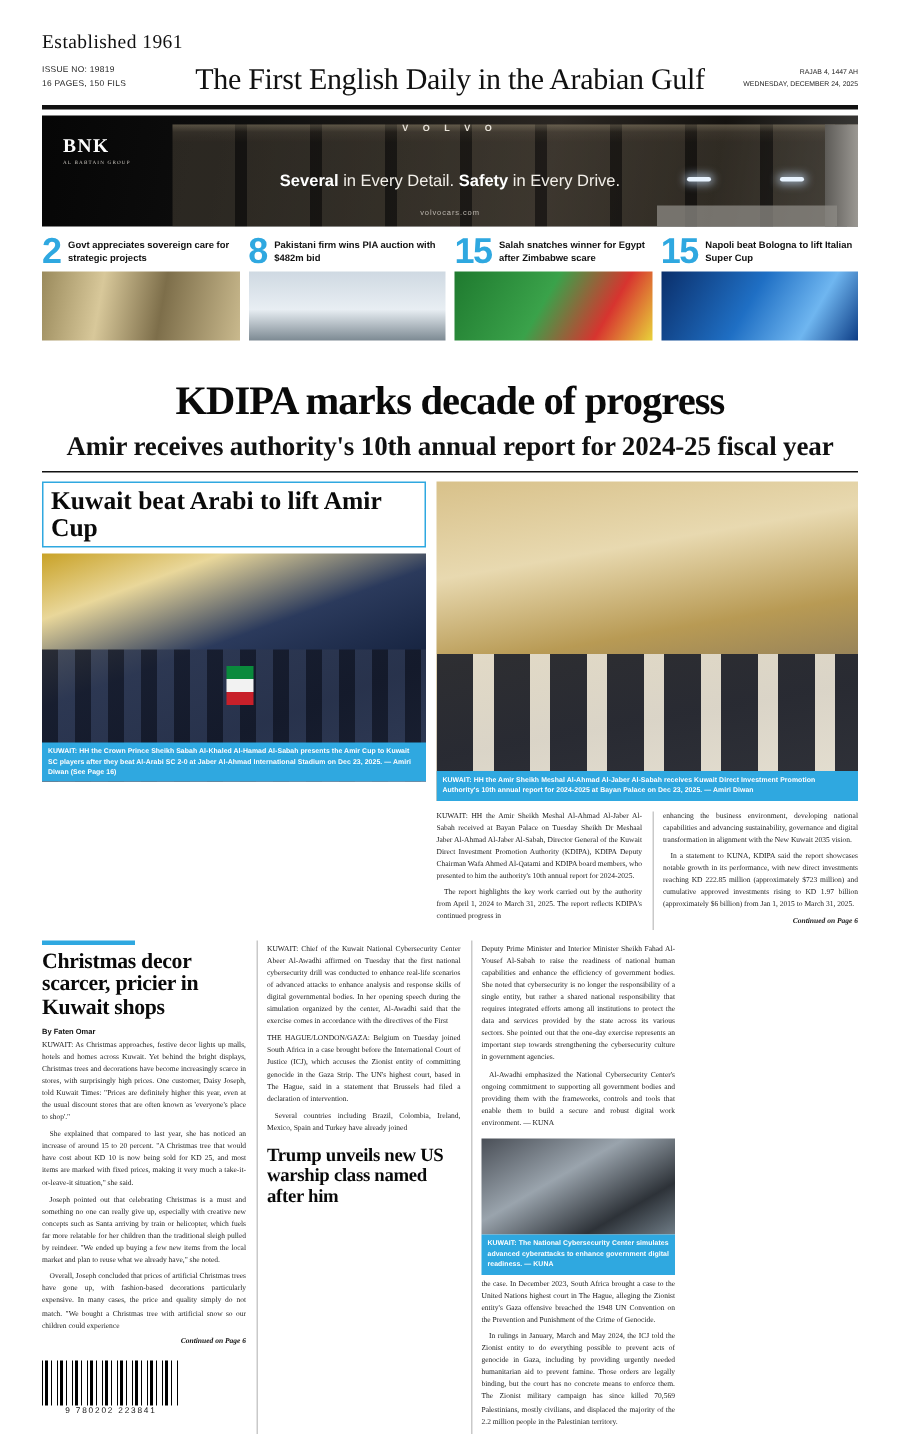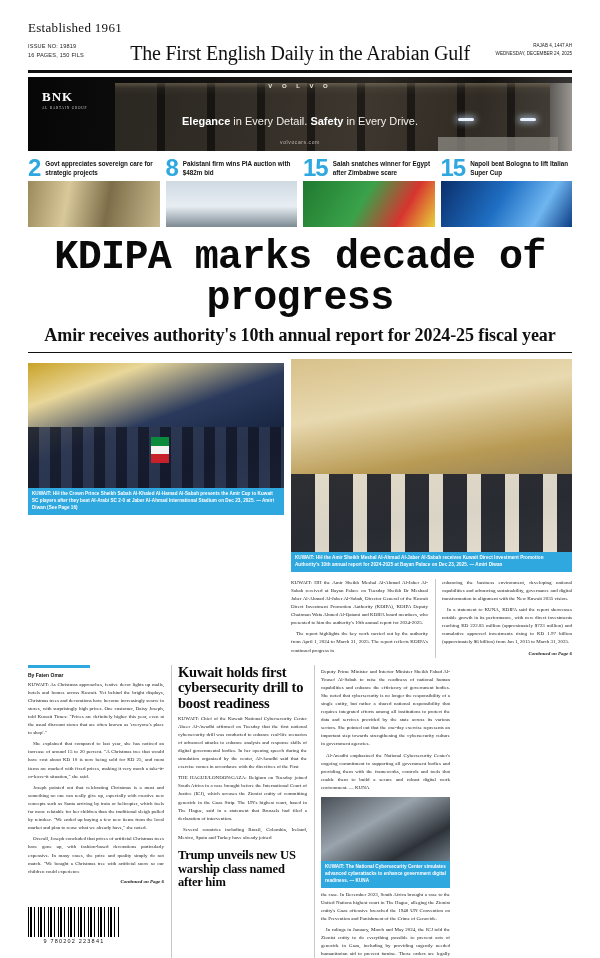--- a/index.html
+++ b/index.html
@@ -28,21 +28,21 @@
   }
   .mast-logo { width:86px; height:54px; flex:0 0 auto; }
   .established {
     text-align:left;
     font-family:"Liberation Serif", serif;
     font-size:13px;
     letter-spacing:0.3px;
     margin-top:-2px;
     color:#111;
   }
-  .mast-sub { display:flex; align-items:flex-start; margin-top:6px; }
+  .mast-sub { display:flex; align-items:center; margin-top:6px; }
   .issue-block {
     font-family:"Liberation Sans", sans-serif;
     font-size:5.6px; line-height:1.55;
     letter-spacing:0.2px;
     width:92px; padding-bottom:3px; color:#222;
   }
   .slogan {
     flex:1; text-align:center;
     font-family:"Liberation Serif", serif;
     font-size:20px; font-weight:400;
@@ -115,22 +115,22 @@
     font-size:6.3px; line-height:1.35; color:#111; padding-top:2px;
   }
   .teaser-img { height:46px; margin-top:4px; }
   .t1img { background:linear-gradient(100deg,#9a8a5c,#d8c89a 30%,#7d6e4a 60%,#c9b98d); }
   .t2img { background:linear-gradient(180deg,#cfd9e2 0%,#e8eef3 55%,#7d8a93 100%); }
   .t3img { background:linear-gradient(120deg,#1f7a2f,#3aa24a 45%,#d7342f 75%,#e8d23a); }
   .t4img { background:linear-gradient(120deg,#0b2f6b,#1f6fc4 45%,#6fb6f0 75%,#0d3d86); }
 
   
   .lead-head {
-    text-align:center; font-family:Liberation Mono, monospace; font-weight:bold;
-    font-size:40px; line-height:1.02; letter-spacing:-0.6px; margin-top:11px; color:#0a0a0a;
+    text-align:center; font-family:Liberation Serif, serif; font-weight:bold;
+    font-size:27px; line-height:1.02; letter-spacing:-0.6px; margin-top:27px; color:#0a0a0a;
   }
   .lead-deck {
     text-align:center; font-family:"Liberation Serif", serif; font-weight:bold;
     font-size:18px; margin-top:5px; letter-spacing:-0.1px; color:#111;
   }
   .rule-thin { height:1px; background:#111; margin-top:6px; }
 
   
   .hero { display:flex; gap:7px; margin-top:6px; }
   .hero-left { width:281px; }
@@ -215,21 +215,21 @@
     <div class="ad-garage"></div>
     <div class="ad-pillar"></div>
     <div class="ad-floor"></div>
     <div class="ad-car"></div>
     <div class="bnk">
       <div class="bnk-name">BNK</div>
       <div class="bnk-sub">AL BABTAIN GROUP</div>
     </div>
     <div class="ad-volvo">V O L V O</div>
     <div class="ad-tag">
-      <b>Elegance</b><span> in Every Detail. </span><b>Safety</b><span> in Every Drive.</span>
+      <b>Several</b><span> in Every Detail. </span><b>Safety</b><span> in Every Drive.</span>
     </div>
     <div class="ad-url">volvocars.com</div>
   </div>
 
   <div class="teasers">
     <div class="teaser">
       <div class="teaser-top">
         <div class="teaser-num">2</div>
         <div class="teaser-txt">Govt appreciates sovereign care for strategic projects</div>
       </div>
@@ -257,20 +257,23 @@
       <div class="teaser-img t4img"></div>
     </div>
   </div>
 
   <div class="lead-head">KDIPA marks decade of progress</div>
   <div class="lead-deck">Amir receives authority's 10th annual report for 2024-25 fiscal year</div>
   <div class="rule-thin"></div>
 
   <div class="hero">
     <div class="hero-left">
+      <div class="sport-box">
+        <div class="sport-head">Kuwait beat Arabi to lift Amir Cup</div>
+      </div>
       <div class="hero-photo-l">
         <div class="fig-people"></div>
         <div class="flag"></div>
         <div class="caption onimg">KUWAIT: HH the Crown Prince Sheikh Sabah Al-Khaled Al-Hamad Al-Sabah presents the Amir Cup to Kuwait SC players after they beat Al-Arabi SC 2-0 at Jaber Al-Ahmad International Stadium on Dec 23, 2025. — Amiri Diwan (See Page 16)</div>
       </div>
     </div>
     <div style="width:281px;">
       <div class="hero-photo-r">
         <div class="fig-people2"></div>
         <div class="caption onimg">KUWAIT: HH the Amir Sheikh Meshal Al-Ahmad Al-Jaber Al-Sabah receives Kuwait Direct Investment Promotion Authority's 10th annual report for 2024-2025 at Bayan Palace on Dec 23, 2025. — Amiri Diwan</div>
@@ -286,32 +289,32 @@
           <div class="contd">Continued on Page 6</div>
         </div>
       </div>
     </div>
   </div>
 
   <div class="cols">
 
     <div class="col">
       <div class="kicker-rule"></div>
+      <div class="story-head">Christmas decor scarcer, pricier in Kuwait shops</div>
       <div class="byline">By Faten Omar</div>
       <div class="body">
         <p class="first">KUWAIT: As Christmas approaches, festive decor lights up malls, hotels and homes across Kuwait. Yet behind the bright displays, Christmas trees and decorations have become increasingly scarce in stores, with surprisingly high prices. One customer, Daisy Joseph, told Kuwait Times: "Prices are definitely higher this year, even at the usual discount stores that are often known as 'everyone's place to shop'."</p>
         <p>She explained that compared to last year, she has noticed an increase of around 15 to 20 percent. "A Christmas tree that would have cost about KD 10 is now being sold for KD 25, and most items are marked with fixed prices, making it very much a take-it-or-leave-it situation," she said.</p>
         <p>Joseph pointed out that celebrating Christmas is a must and something no one can really give up, especially with creative new concepts such as Santa arriving by train or helicopter, which fuels far more relatable for her children than the traditional sleigh pulled by reindeer. "We ended up buying a few new items from the local market and plan to reuse what we already have," she noted.</p>
         <p>Overall, Joseph concluded that prices of artificial Christmas trees have gone up, with fashion-based decorations particularly expensive. In many cases, the price and quality simply do not match. "We bought a Christmas tree with artificial snow so our children could experience</p>
       </div>
       <div class="contd">Continued on Page 6</div>
     </div>
 
     <div class="col col-hair">
-      <div class="story-head">Kuwait holds first cybersecurity drill to boost readiness</div>
       <div class="body">
         <p class="first">KUWAIT: Chief of the Kuwait National Cybersecurity Center Abeer Al-Awadhi affirmed on Tuesday that the first national cybersecurity drill was conducted to enhance real-life scenarios of advanced attacks to enhance analysis and response skills of digital governmental bodies. In her opening speech during the simulation organized by the center, Al-Awadhi said that the exercise comes in accordance with the directives of the First</p>
       </div>
 
       <div class="body">
         <p class="first">THE HAGUE/LONDON/GAZA: Belgium on Tuesday joined South Africa in a case brought before the International Court of Justice (ICJ), which accuses the Zionist entity of committing genocide in the Gaza Strip. The UN's highest court, based in The Hague, said in a statement that Brussels had filed a declaration of intervention.</p>
         <p>Several countries including Brazil, Colombia, Ireland, Mexico, Spain and Turkey have already joined</p>
       </div>
 
       <div class="story-head sm" style="margin-top:7px;">Trump unveils new US warship class named after him</div>

